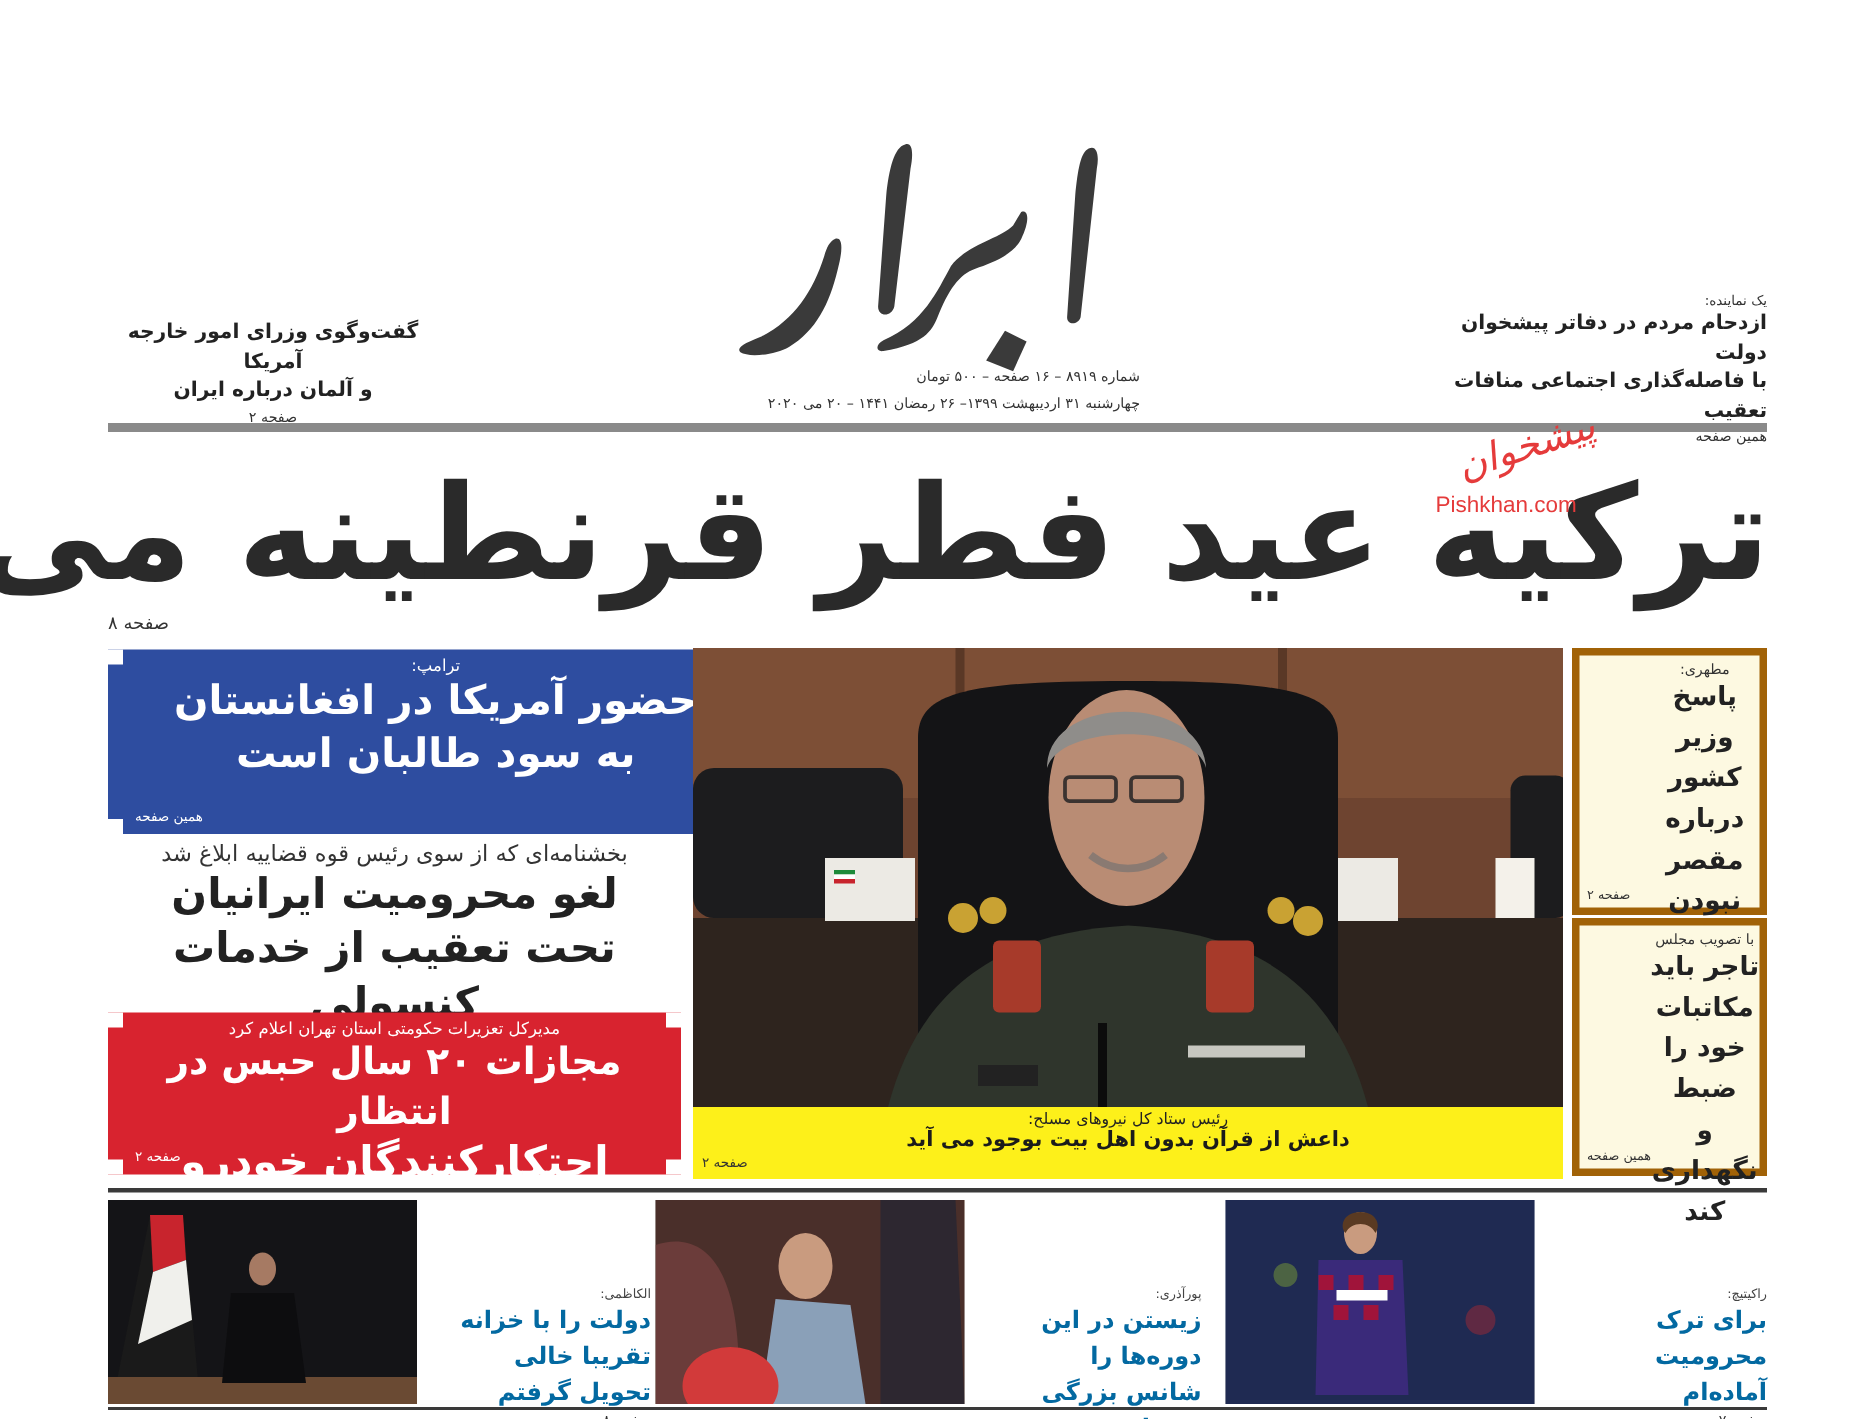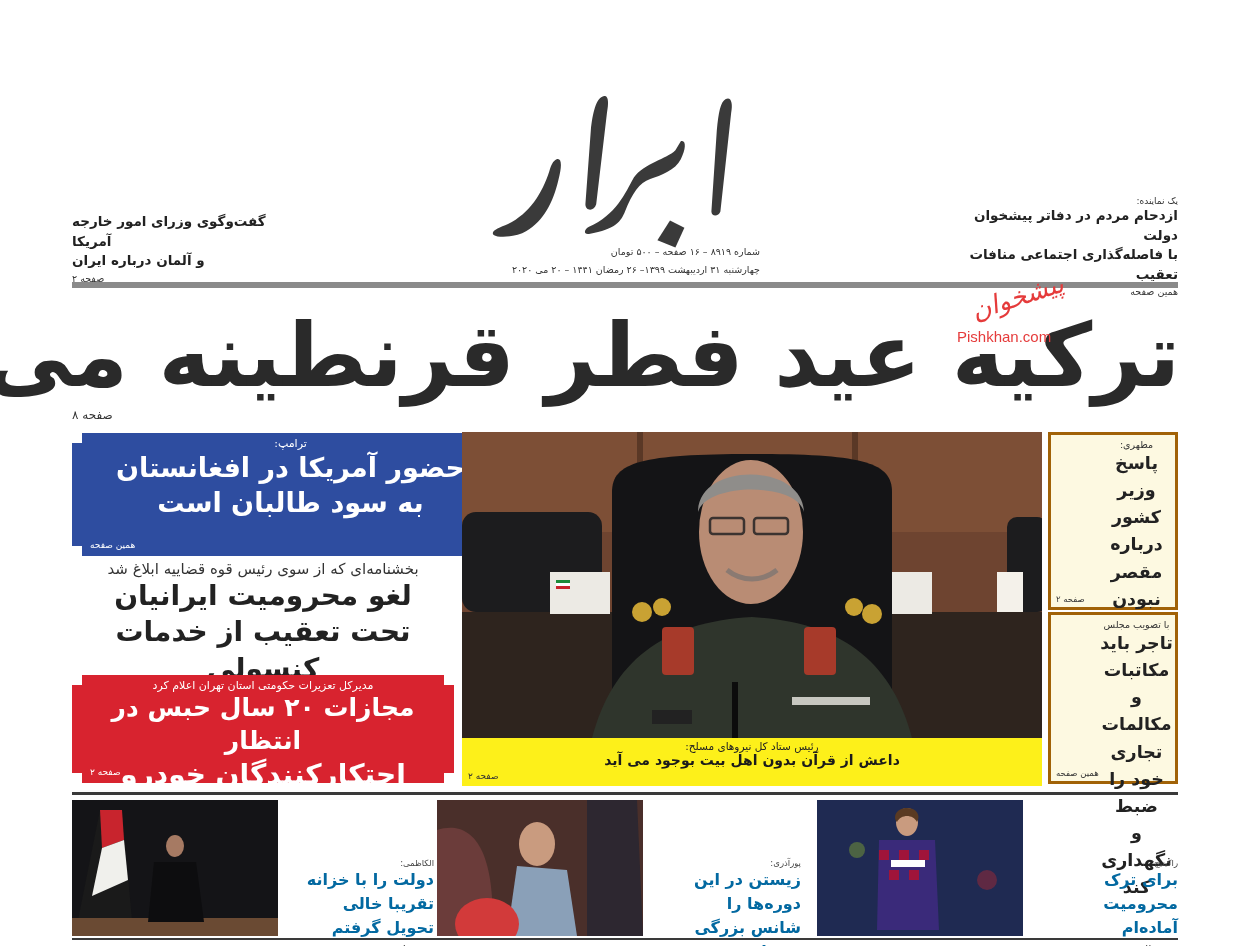--- a/index.html
+++ b/index.html
@@ -9,21 +9,21 @@
   .abs { position: absolute; }
 
   
   .masthead-logo { left: 490px; top: 72px; width: 270px; height: 180px; }
   .masthead-logo svg { width: 100%; height: 100%; }
   .issue-line { left: 470px; top: 246px; width: 290px; font-size: 9.5px; color: #333; text-align: right; }
   .date-line { left: 470px; top: 264px; width: 290px; font-size: 9.5px; color: #333; text-align: right; }
   .top-rule { left: 72px; top: 282px; width: 1106px; height: 6px; background: #8a8a8a; }
 
   .top-right { right: 72px; top: 196px; width: 210px; text-align: right; }
-  .top-left { left: 72px; top: 212px; width: 220px; text-align: left; }
+  .top-left { left: 72px; top: 212px; width: 220px; text-align: center; }
   .kicker-sm { font-size: 9px; color: #333; }
   .head-sm { font-size: 13.5px; font-weight: bold; color: #222; line-height: 1.45; }
   .page-ref { font-size: 9.5px; color: #333; margin-top: 2px; }
 
   
   .main-headline { left: 80px; top: 296px; width: 1100px; height: 120px; font-size: 88px; font-weight: bold; color: #2a2a2a; text-align: center; letter-spacing: -2px; line-height: 120px; white-space: nowrap; }
   .main-page-ref { left: 72px; top: 408px; font-size: 12px; color: #333; }
 
   .watermark { left: 955px; top: 282px; width: 120px; height: 70px; }
   .watermark-persian { position: absolute; right: 10px; top: 0; font-size: 26px; color: #e53b3b; font-style: italic; transform: rotate(-18deg); font-family: "DejaVu Serif", serif; }
@@ -44,21 +44,21 @@
   .mid-page { position: absolute; left: 0; bottom: -12px; font-size: 9px; color: #333; }
 
   
   .photo-main { left: 462px; top: 432px; width: 580px; height: 306px; overflow: hidden; background: linear-gradient(180deg, #7a4c33 0%, #5e3a27 45%, #3b2a20 70%, #2a221d 100%); }
   .yellow-caption { left: 462px; top: 738px; width: 580px; height: 48px; background: #fdf01a; text-align: center; }
   .yc-kicker { font-size: 10.5px; color: #222; margin-top: 2px; }
   .yc-head { font-size: 14px; font-weight: bold; color: #1b1b1b; }
   .yc-page { position: absolute; left: 6px; bottom: 5px; font-size: 9px; color: #333; }
 
   
-  .side-box { position: absolute; left: 1048px; width: 130px; background: #fdf9e1; border: 3px solid #a16207; text-align: center; padding-left: 47px; }
+  .side-box { position: absolute; left: 1048px; width: 130px; background: #fdf9e1; border: 5px solid #a16207; text-align: center; padding-left: 47px; }
   .side-box-1 { top: 432px; height: 178px; }
   .side-box-2 { top: 612px; height: 172px; }
   .sb-kicker { font-size: 9.5px; color: #333; margin-top: 4px; }
   .sb-head { font-size: 17.5px; font-weight: bold; color: #222; line-height: 1.55; }
   .sb-page { position: absolute; left: 5px; bottom: 3px; font-size: 8.5px; color: #333; }
 
   .bottom-rule-top { left: 72px; top: 792px; width: 1106px; height: 3px; background: #3a3a3a; }
   .bottom-rule-bot { left: 72px; top: 938px; width: 1106px; height: 2px; background: #3a3a3a; }
 
   
@@ -187,21 +187,20 @@
   <div class="sb-head">پاسخ وزیر کشور</div>
   <div class="sb-head">درباره مقصر نبودن</div>
   <div class="sb-head">در حوادث آبان ۹۸</div>
   <div class="sb-head">قانع‌کننده نبود</div>
   <div class="sb-page">صفحه ۲</div>
 </div>
 
 <div class="side-box side-box-2 rtl">
   <div class="sb-kicker">با تصویب مجلس</div>
   <div class="sb-head">تاجر باید مکاتبات</div>
-  <div class="sb-head">و مکالمات تجاری</div>
   <div class="sb-head">خود را ضبط</div>
   <div class="sb-head">و نگهداری کند</div>
   <div class="sb-page">همین صفحه</div>
 </div>
 
 <div class="abs bottom-rule-top"></div>
 
 <div class="thumb thumb-1" aria-label="iraqi-pm-photo">
   <svg width="206" height="136" viewBox="0 0 206 136">
     <rect width="206" height="136" fill="#141417"></rect>

